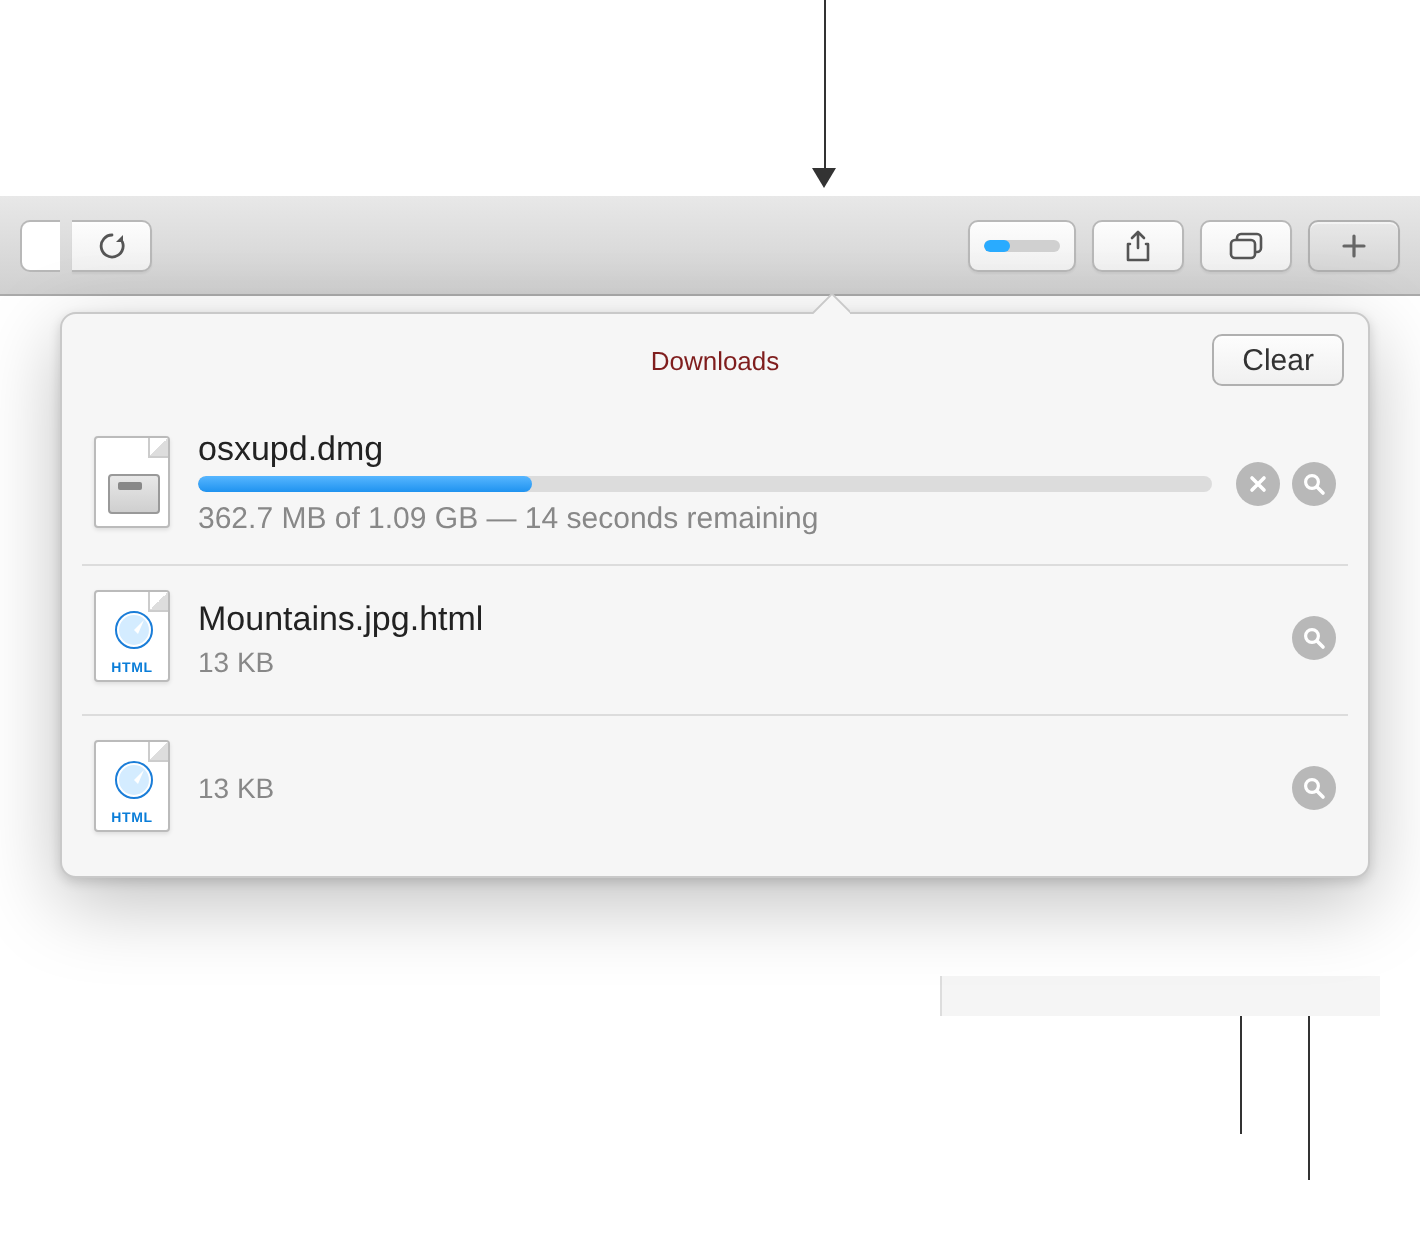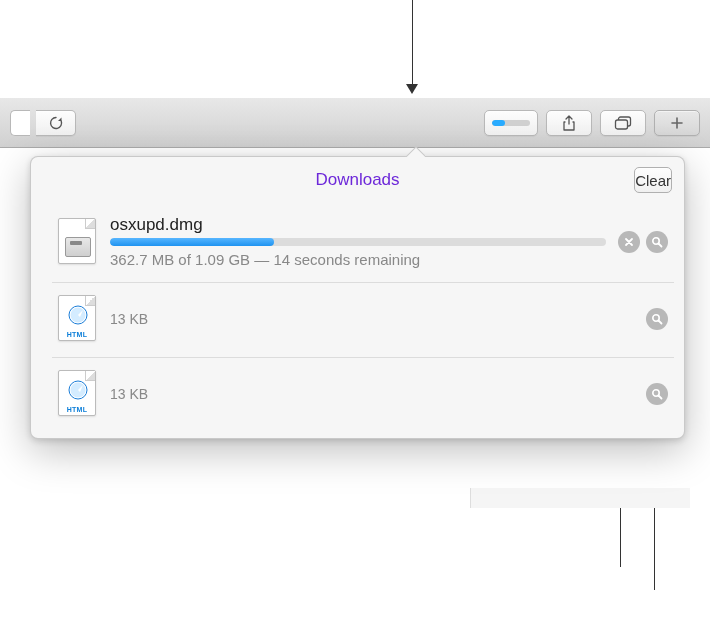--- a/index.html
+++ b/index.html
@@ -197,41 +197,41 @@
     
     .popover-header {
       position: relative;
       height: 46px;
       display: flex;
       align-items: center;
       justify-content: center;
     }
     
     .popover-title {
-      font-size: 17px;
-      color: #6d28d9;
+      font-size: 13px;
+      color: #7f1d1d;
       font-weight: 400;
     }
     
     .clear-btn {
       position: absolute;
       right: 12px;
       top: 10px;
       height: 26px;
-      padding: 0 0;
+      padding: 0 14px;
       background: linear-gradient(to bottom, #fdfdfd, #f0f0f0);
       border: 1px solid #b0b0b0;
       border-radius: 5px;
       font-size: 15px;
       color: #333;
       box-shadow: 0 1px 0 rgba(255,255,255,0.5) inset;
     }
     
     .download-list {
-      padding: 0 10px 6px 21px;
+      padding: 0 10px 6px 10px;
     }
     
     .download-item {
       display: flex;
       align-items: center;
       padding: 12px 6px 14px 6px;
       border-bottom: 1px solid #dcdcdc;
       gap: 12px;
     }
     .download-item:last-child {
@@ -456,20 +456,21 @@
           <svg class="file-icon-html-inner" viewBox="0 0 22 22">
             <circle cx="11" cy="11" r="9" fill="#fff" stroke="#1a7dd8" stroke-width="1"></circle>
             <circle cx="11" cy="11" r="7.5" fill="#d4ecff"></circle>
             <path d="M 6 16 L 11 11 L 16 6 L 11 11 Z" fill="#e74c3c"></path>
             <path d="M 11 11 L 16 6 L 13 13 Z" fill="#fff"></path>
           </svg>
           <div class="file-icon-html-label">HTML</div>
         </div>
       </div>
       <div class="download-info">
+        <div class="download-name">Mountains.jpg.html</div>
         <div class="download-size">13 KB</div>
       </div>
       <div class="download-actions">
         <button class="action-btn">
           <svg width="12" height="12" viewBox="0 0 12 12">
             <circle cx="5" cy="5" r="3.2" fill="none" stroke="#fff" stroke-width="1.6"></circle>
             <path d="M 7.5 7.5 L 10.5 10.5" stroke="#fff" stroke-width="1.8" stroke-linecap="round"></path>
           </svg>
         </button>
       </div>

